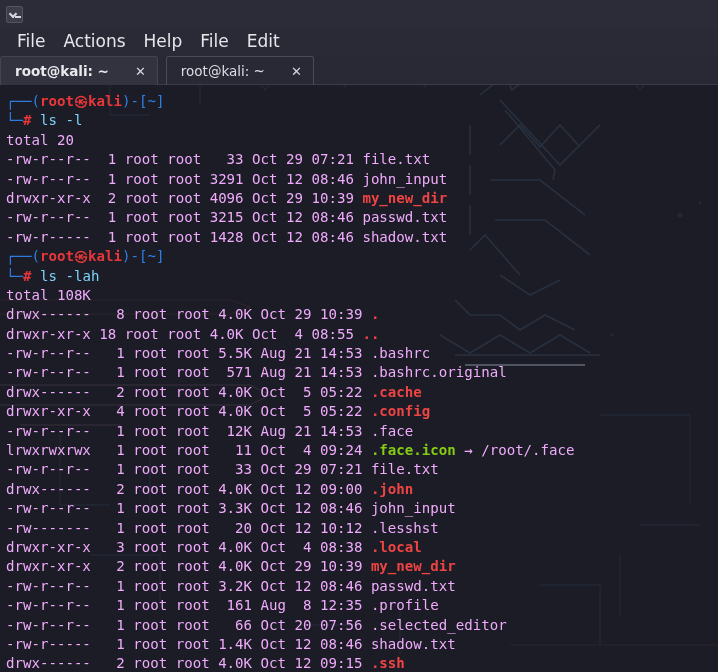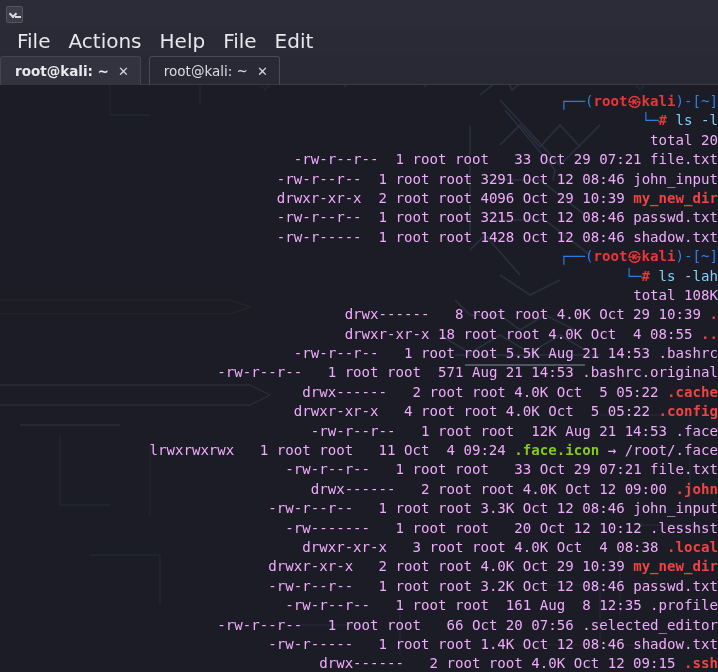--- a/index.html
+++ b/index.html
@@ -57,21 +57,21 @@
   #menubar {
     height: 26px;
     background: #292a35;
     display: flex;
     align-items: center;
     padding-left: 8px;
     flex: 0 0 auto;
   }
   .menu-item {
     color: #e6e6eb;
-    font-size: 20px;
+    font-size: 17px;
     padding: 2px 9px;
     cursor: default;
     white-space: nowrap;
   }
 
   
   #tabbar {
     height: 31px;
     background: #282935;
     display: flex;
@@ -84,21 +84,21 @@
     content: "";
     position: absolute;
     left: 0; right: 0; bottom: 0;
     height: 1px;
     background: #3a3b47;
   }
   .tab {
     height: 29px;
     display: flex;
     align-items: center;
-    gap: 7px;
+    gap: 24px;
     padding: 0 11px 0 14px;
     font-size: 13.5px;
     color: #e9e9ee;
     white-space: nowrap;
     cursor: default;
     position: relative;
     z-index: 2;
   }
   .tab.active {
     background: #32333f;
@@ -123,21 +123,20 @@
     line-height: 1;
     margin-left: 2px;
   }
 
   
   #terminal {
     flex: 1 1 auto;
     position: relative;
     background: #1b1c25;
     overflow: hidden;
-    text-align: right;
   }
   #wallpaper {
     position: absolute;
     inset: 0;
     pointer-events: none;
     opacity: 1;
     z-index: 0;
   }
   #screen {
     position: relative;

